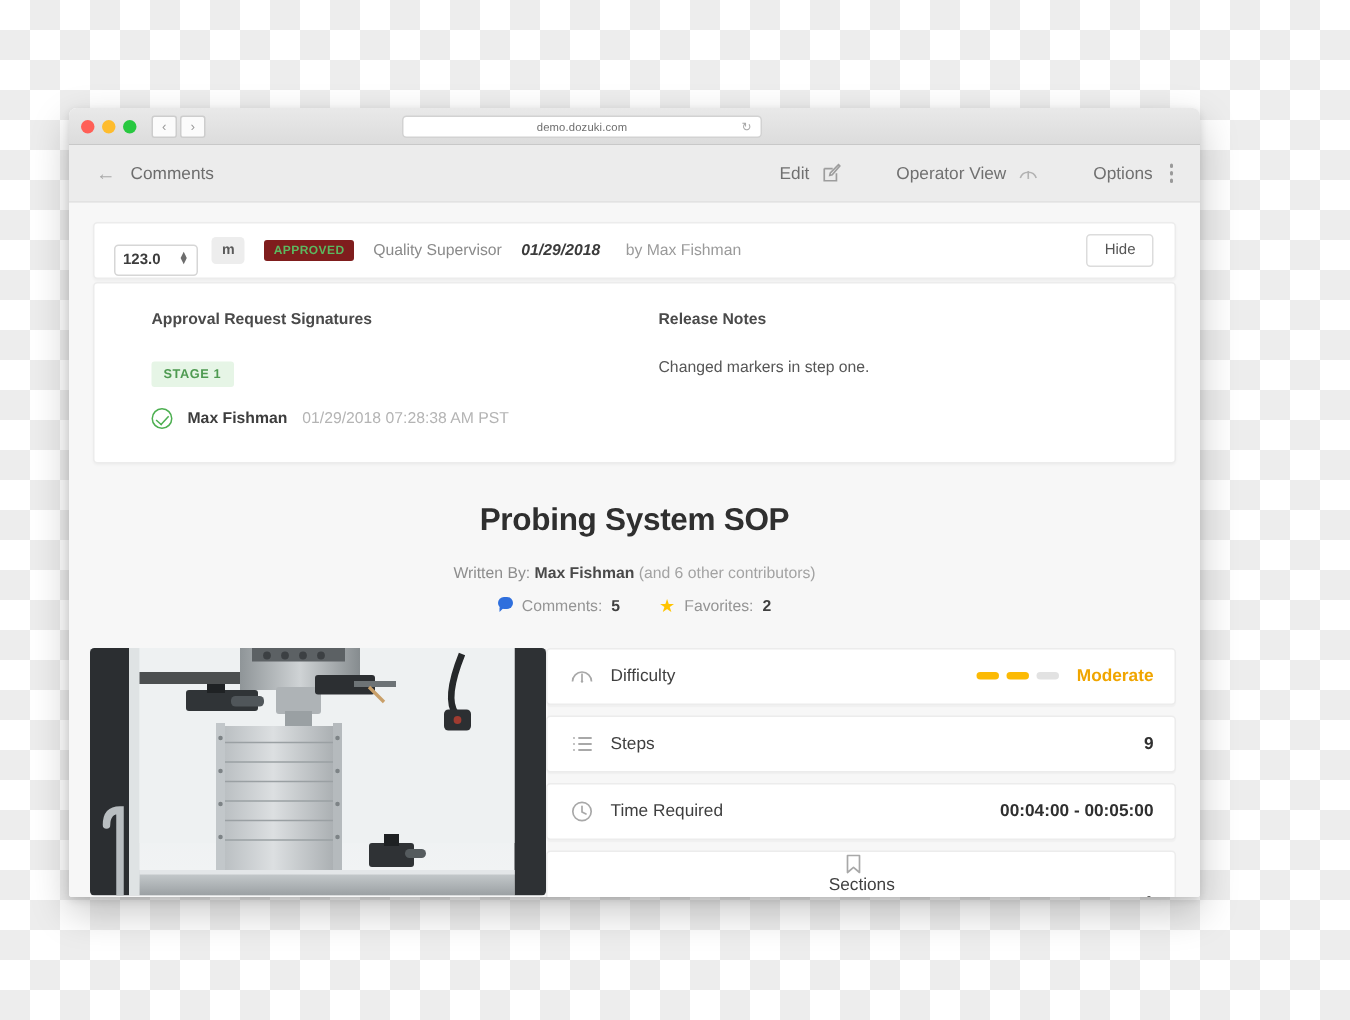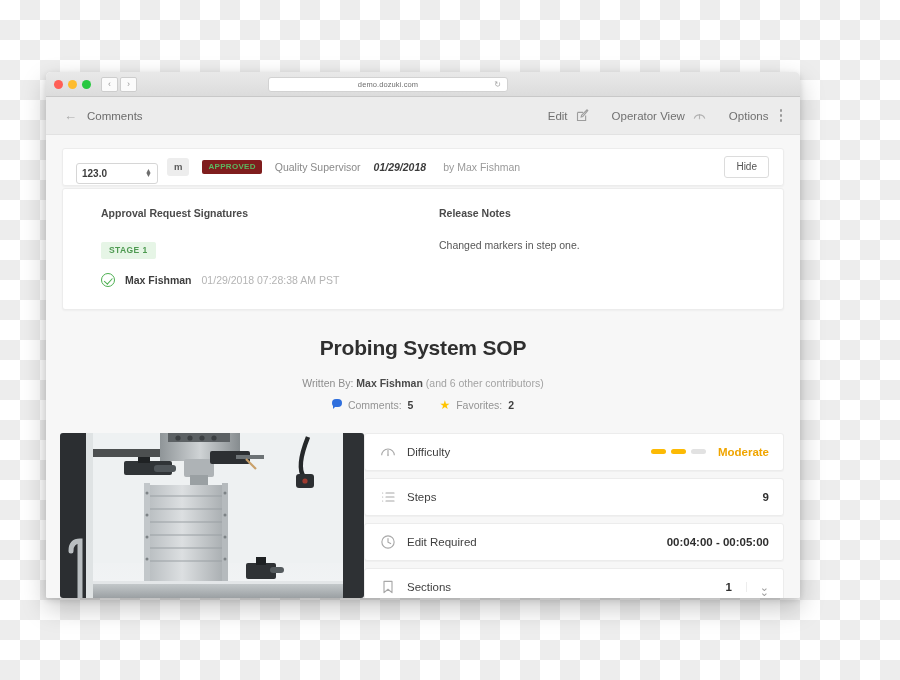--- a/index.html
+++ b/index.html
@@ -102,21 +102,21 @@
     display: flex;
     align-items: center;
     padding: 0 14px 0 18px;
     border-bottom: 1px solid #e2e2e2;
   }
 
   .tb-left { display: flex; align-items: center; gap: 10px; }
   .back-arrow { font-size: 13px; color: #a9a9a9; line-height: 1; }
   .tb-crumb { font-size: 11.5px; color: #6d6d6d; }
 
-  .tb-right { margin-left: auto; display: flex; align-items: center; gap: 22px; }
+  .tb-right { margin-left: auto; display: flex; align-items: center; gap: 36px; }
   .tb-item { display: flex; align-items: center; gap: 7px; }
   .tb-label { font-size: 11.5px; color: #707070; }
 
   .icon-edit { width: 15px; height: 15px; display: block; }
   .icon-gauge { width: 15px; height: 15px; display: block; }
   .kebab { display: flex; flex-direction: column; gap: 2.5px; padding: 1px 4px; }
   .kebab i { width: 2.5px; height: 2.5px; border-radius: 50%; background: #9a9a9a; display: block; }
 
   
   .app-body { padding: 0; }
@@ -131,21 +131,21 @@
 
   .version-row {
     height: 36px;
     display: flex;
     align-items: center;
     padding: 0 14px 0 13px;
     gap: 9px;
   }
 
   .stepper {
-    width: 82px; height: 21px;
+    width: 56px; height: 21px;
     border: 1px solid #d6d6d6;
     border-radius: 3px;
     background: #fff;
     display: flex;
     align-items: center;
     padding: 0 5px;
     font-size: 10px;
     color: #3c3c3c;
     font-weight: bold;
     position: relative;
@@ -328,21 +328,21 @@
     color: #2f2f2f;
     font-weight: bold;
   }
 
   .diff-wrap { margin-left: auto; display: flex; align-items: center; gap: 12px; }
   .diff-bars { display: flex; gap: 5px; }
   .diff-bar { width: 15px; height: 5px; border-radius: 3px; background: #e2e2e2; display: block; }
   .diff-bar.on { background: #fcba04; }
   .diff-text { font-size: 11.5px; color: #f0a500; font-weight: bold; }
 
-  .sections-row { position: relative; }
+  .sections-row { position: relative; flex-direction: column; }
   .chev-btn {
     margin-left: 14px;
     padding-left: 13px;
     border-left: 1px solid #ededed;
     color: #9c9c9c;
     font-size: 11px;
     line-height: 1;
     display: flex; flex-direction: column; align-items: center;
   }
   .chev-btn span { display: block; height: 5px; }
@@ -594,21 +594,21 @@
             <span class="info-value">9</span>
           </div>
 
           <div class="info-row">
             <span>
               <svg class="info-icon" viewBox="0 0 24 24" fill="none" stroke="#a8a8a8" stroke-width="1.7" stroke-linecap="round">
                 <circle cx="12" cy="12" r="9.2"></circle>
                 <path d="M12 6.8 L12 12.4 L16 14.4"></path>
               </svg>
             </span>
-            <span class="info-label">Edit Required</span>
+            <span class="info-label">Time Required</span>
             <span class="info-value">00:04:00 - 00:05:00</span>
           </div>
 
           <div class="info-row sections-row">
             <span>
               <svg class="info-icon" viewBox="0 0 24 24" fill="none" stroke="#a8a8a8" stroke-width="1.7" stroke-linejoin="round">
                 <path d="M6 3.5 L18 3.5 L18 20.5 L12 15.4 L6 20.5 Z"></path>
               </svg>
             </span>
             <span class="info-label">Sections</span>

